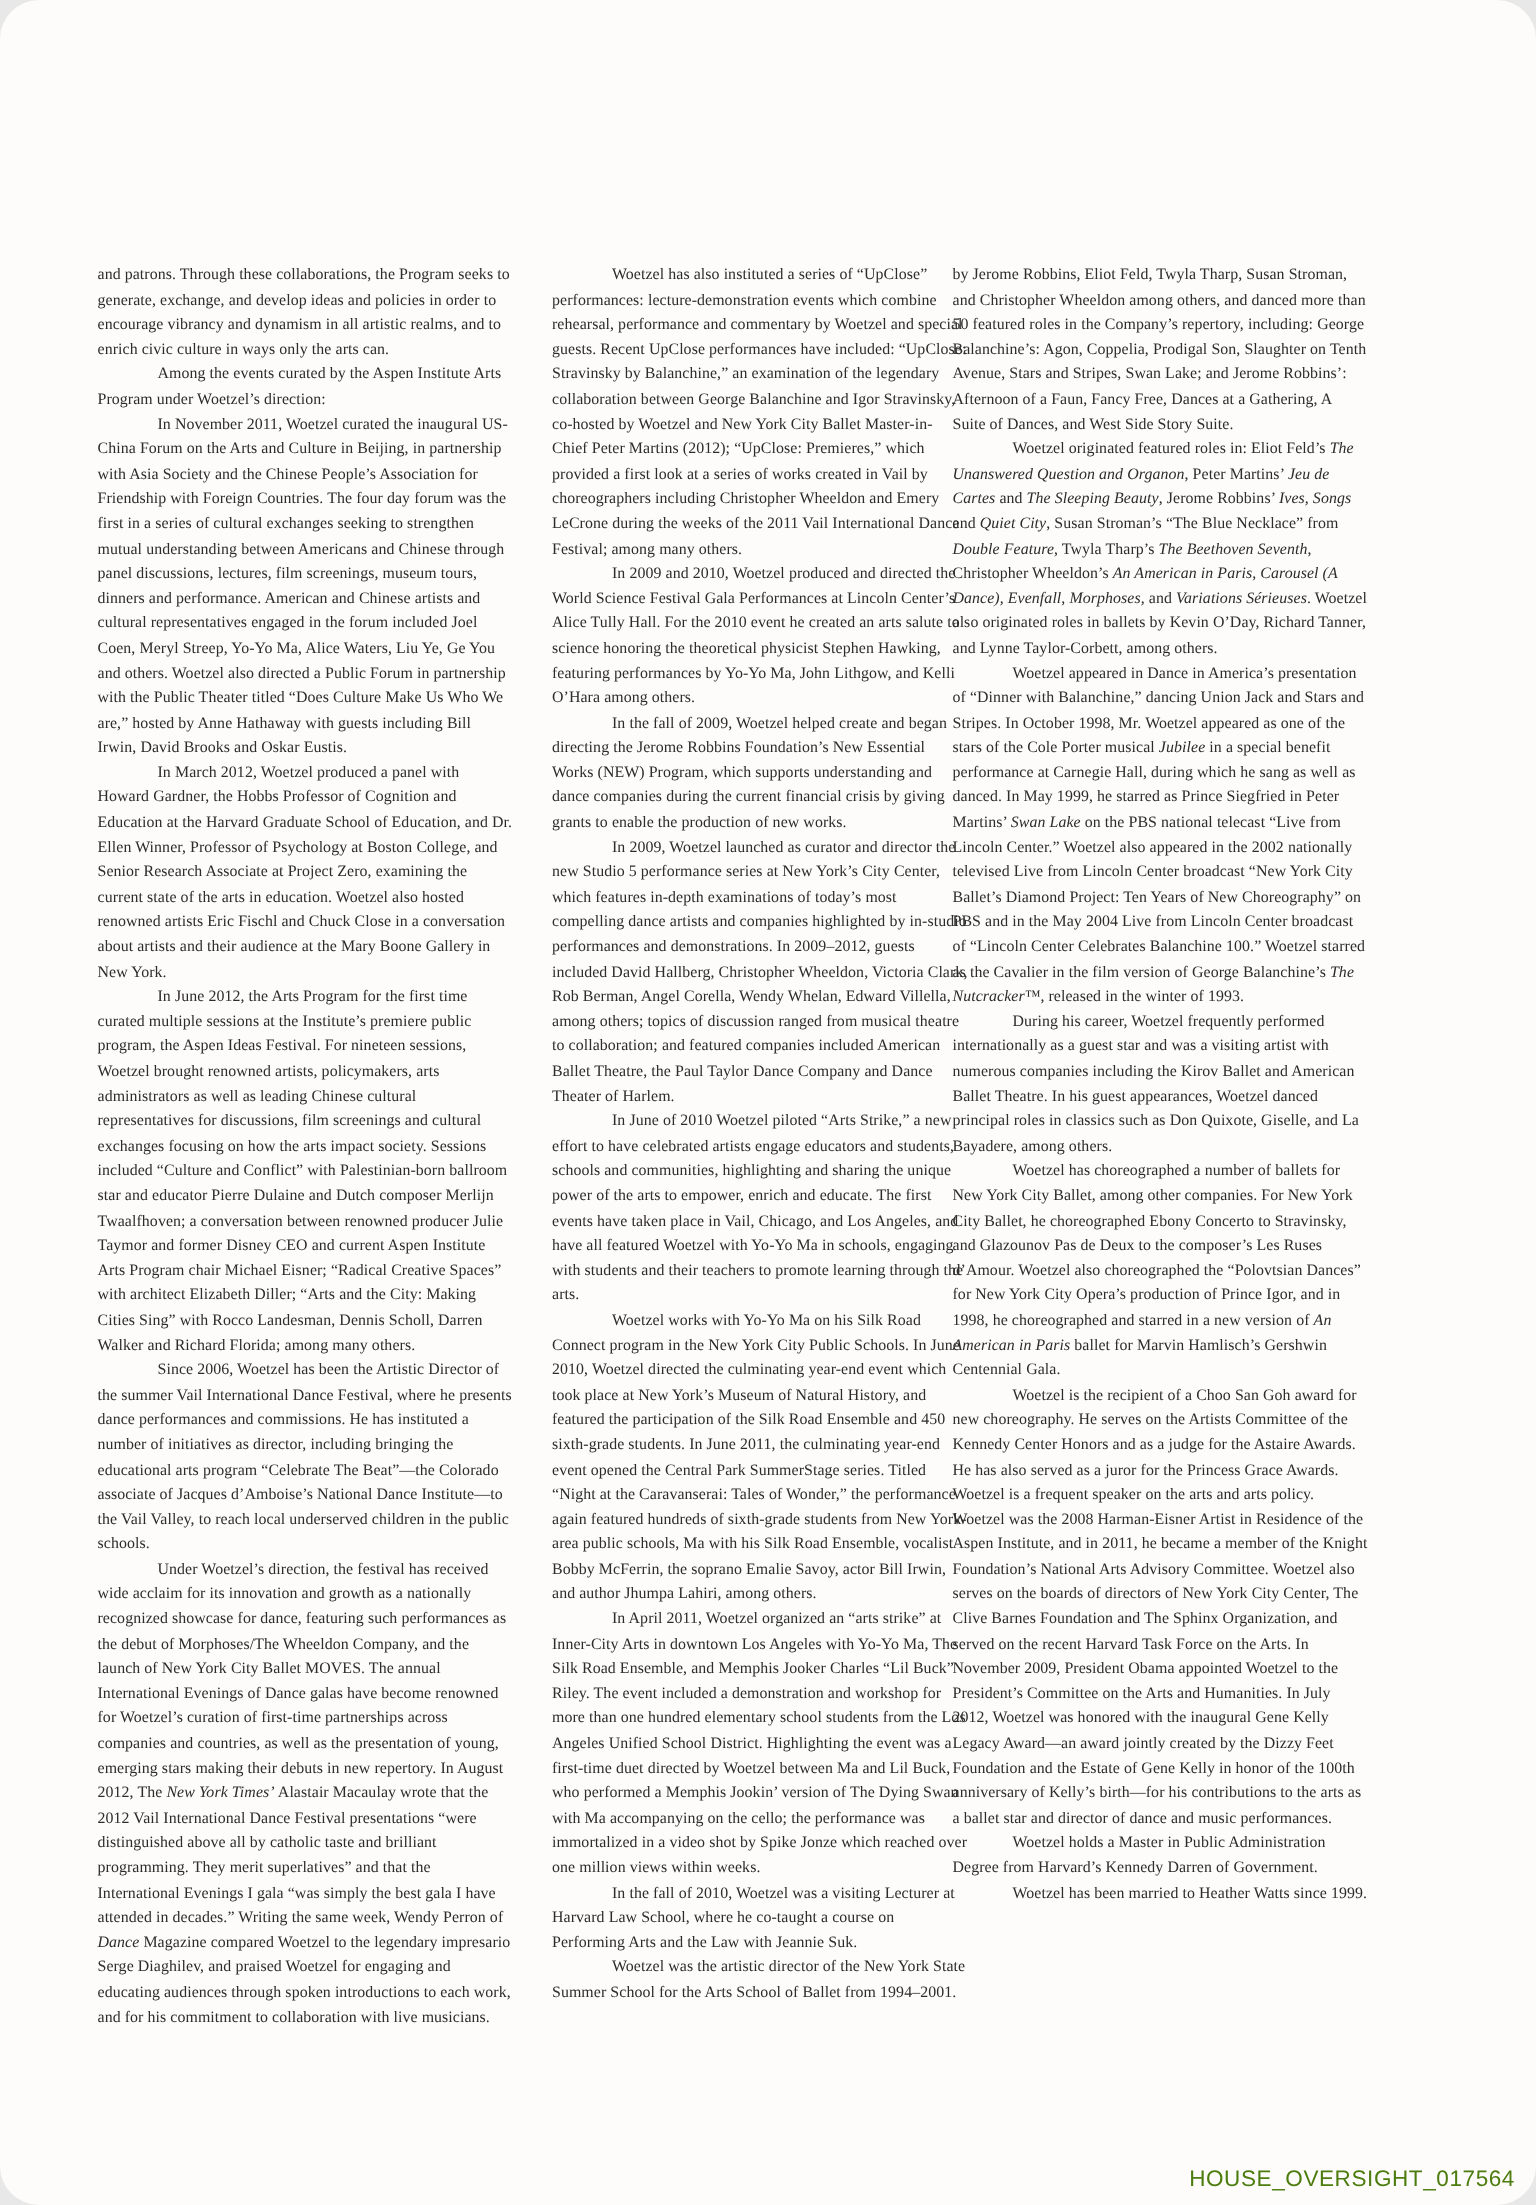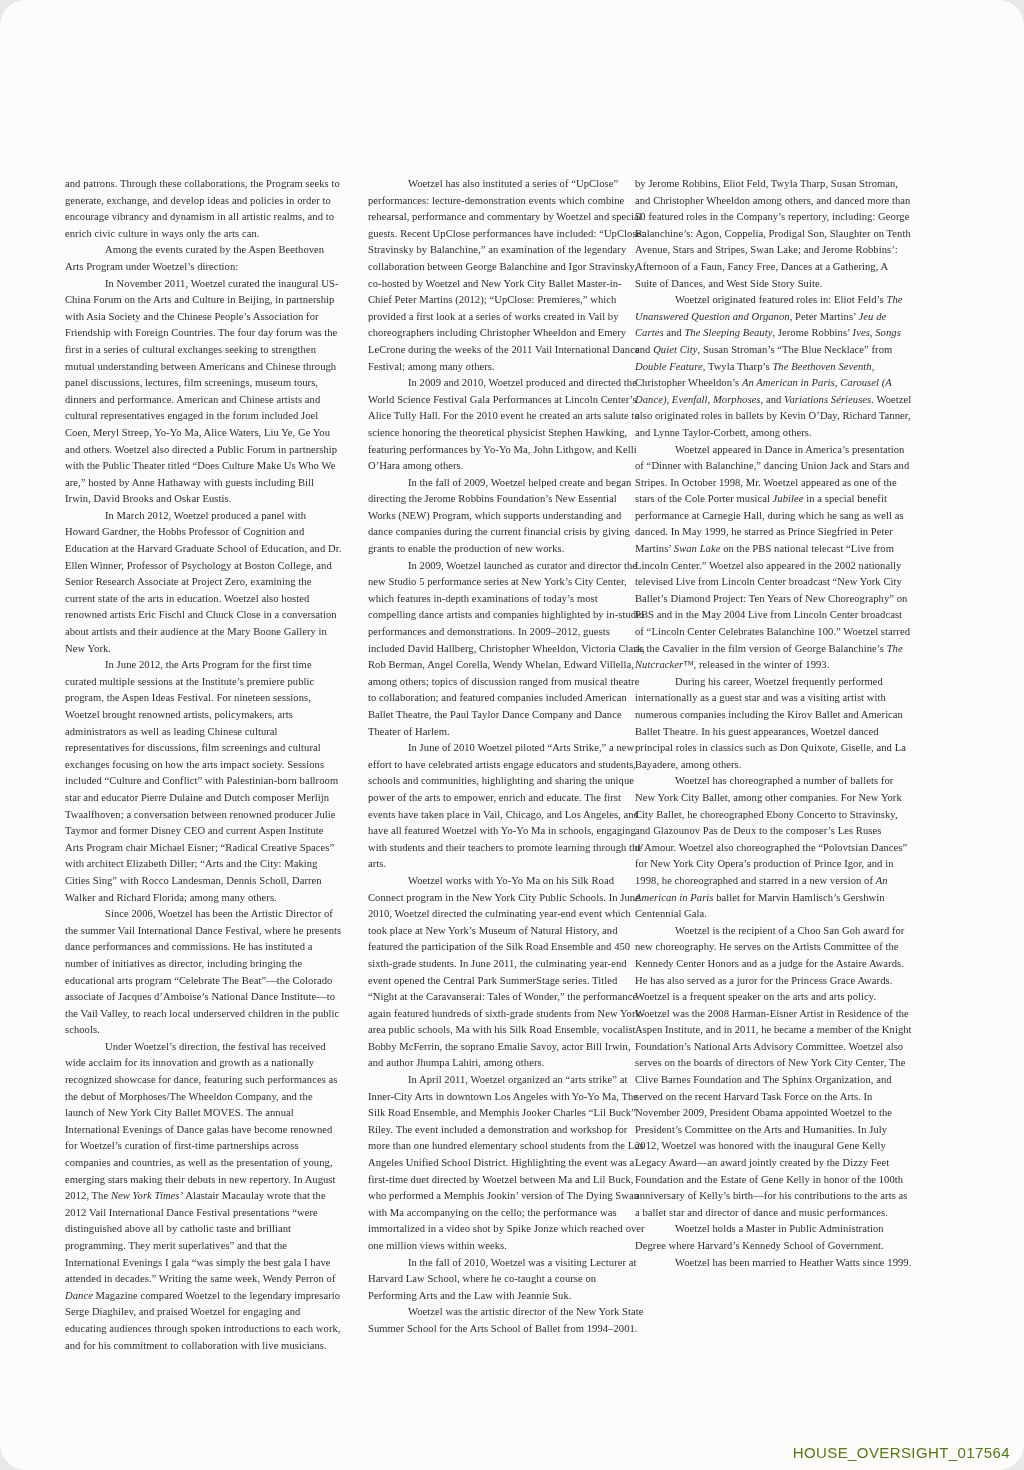--- a/index.html
+++ b/index.html
@@ -38,21 +38,21 @@
     letter-spacing: 0.4px;
     color: #4d7c0f;
   }
 </style>
 </head>
 <body>
 
 <div class="page">
   <div class="col col-1">
       <p><span>and patrons. Through these collaborations, the Program seeks to generate, exchange, and develop ideas and policies in order to encourage vibrancy and dynamism in all artistic realms, and to enrich civic culture in ways only the arts can.</span></p>
-      <p class="indent"><span>Among the events curated by the Aspen Beethoven Arts Program under Woetzel’s direction:</span></p>
+      <p class="indent"><span>Among the events curated by the Aspen Institute Arts Program under Woetzel’s direction:</span></p>
       <p class="indent"><span>In November 2011, Woetzel curated the inaugural US-China Forum on the Arts and Culture in Beijing, in partnership with Asia Society and the Chinese People’s Association for Friendship with Foreign Countries. The four day forum was the first in a series of cultural exchanges seeking to strengthen mutual understanding between Americans and Chinese through panel discussions, lectures, film screenings, museum tours, dinners and performance. American and Chinese artists and cultural representatives engaged in the forum included Joel Coen, Meryl Streep, Yo-Yo Ma, Alice Waters, Liu Ye, Ge You and others. Woetzel also directed a Public Forum in partnership with the Public Theater titled “Does Culture Make Us Who We are,” hosted by Anne Hathaway with guests including Bill Irwin, David Brooks and Oskar Eustis.</span></p>
       <p class="indent"><span>In March 2012, Woetzel produced a panel with Howard Gardner, the Hobbs Professor of Cognition and Education at the Harvard Graduate School of Education, and Dr. Ellen Winner, Professor of Psychology at Boston College, and Senior Research Associate at Project Zero, examining the current state of the arts in education. Woetzel also hosted renowned artists Eric Fischl and Chuck Close in a conversation about artists and their audience at the Mary Boone Gallery in New York.</span></p>
       <p class="indent"><span>In June 2012, the Arts Program for the first time curated multiple sessions at the Institute’s premiere public program, the Aspen Ideas Festival. For nineteen sessions, Woetzel brought renowned artists, policymakers, arts administrators as well as leading Chinese cultural representatives for discussions, film screenings and cultural exchanges focusing on how the arts impact society. Sessions included “Culture and Conflict” with Palestinian-born ballroom star and educator Pierre Dulaine and Dutch composer Merlijn Twaalfhoven; a conversation between renowned producer Julie Taymor and former Disney CEO and current Aspen Institute Arts Program chair Michael Eisner; “Radical Creative Spaces” with architect Elizabeth Diller; “Arts and the City: Making Cities Sing” with Rocco Landesman, Dennis Scholl, Darren Walker and Richard Florida; among many others.</span></p>
       <p class="indent"><span>Since 2006, Woetzel has been the Artistic Director of the summer Vail International Dance Festival, where he presents dance performances and commissions. He has instituted a number of initiatives as director, including bringing the educational arts program “Celebrate The Beat”—the Colorado associate of Jacques d’Amboise’s National Dance Institute—to the Vail Valley, to reach local underserved children in the public schools.</span></p>
       <p class="indent"><span>Under Woetzel’s direction, the festival has received wide acclaim for its innovation and growth as a nationally recognized showcase for dance, featuring such performances as the debut of Morphoses/The Wheeldon Company, and the launch of New York City Ballet MOVES. The annual International Evenings of Dance galas have become renowned for Woetzel’s curation of first-time partnerships across companies and countries, as well as the presentation of young, emerging stars making their debuts in new repertory. In August 2012, The </span><span class="it">New York Times’</span><span> Alastair Macaulay wrote that the 2012 Vail International Dance Festival presentations “were distinguished above all by catholic taste and brilliant programming. They merit superlatives” and that the International Evenings I gala “was simply the best gala I have attended in decades.” Writing the same week, Wendy Perron of </span><span class="it">Dance</span><span> Magazine compared Woetzel to the legendary impresario Serge Diaghilev, and praised Woetzel for engaging and educating audiences through spoken introductions to each work, and for his commitment to collaboration with live musicians.</span></p>
     </div>
   <div class="col col-2">
       <p class="indent"><span>Woetzel has also instituted a series of “UpClose” performances: lecture-demonstration events which combine rehearsal, performance and commentary by Woetzel and special guests. Recent UpClose performances have included: “UpClose: Stravinsky by Balanchine,” an examination of the legendary collaboration between George Balanchine and Igor Stravinsky, co-hosted by Woetzel and New York City Ballet Master-in-Chief Peter Martins (2012); “UpClose: Premieres,” which provided a first look at a series of works created in Vail by choreographers including Christopher Wheeldon and Emery LeCrone during the weeks of the 2011 Vail International Dance Festival; among many others.</span></p>
       <p class="indent"><span>In 2009 and 2010, Woetzel produced and directed the World Science Festival Gala Performances at Lincoln Center’s Alice Tully Hall. For the 2010 event he created an arts salute to science honoring the theoretical physicist Stephen Hawking, featuring performances by Yo-Yo Ma, John Lithgow, and Kelli O’Hara among others.</span></p>
       <p class="indent"><span>In the fall of 2009, Woetzel helped create and began directing the Jerome Robbins Foundation’s New Essential Works (NEW) Program, which supports understanding and dance companies during the current financial crisis by giving grants to enable the production of new works.</span></p>
@@ -63,17 +63,17 @@
       <p class="indent"><span>In the fall of 2010, Woetzel was a visiting Lecturer at Harvard Law School, where he co-taught a course on Performing Arts and the Law with Jeannie Suk.</span></p>
       <p class="indent"><span>Woetzel was the artistic director of the New York State Summer School for the Arts School of Ballet from 1994–2001.</span></p>
     </div>
   <div class="col col-3">
       <p><span>by Jerome Robbins, Eliot Feld, Twyla Tharp, Susan Stroman, and Christopher Wheeldon among others, and danced more than 50 featured roles in the Company’s repertory, including: George Balanchine’s: Agon, Coppelia, Prodigal Son, Slaughter on Tenth Avenue, Stars and Stripes, Swan Lake; and Jerome Robbins’: Afternoon of a Faun, Fancy Free, Dances at a Gathering, A Suite of Dances, and West Side Story Suite.</span></p>
       <p class="indent"><span>Woetzel originated featured roles in: Eliot Feld’s </span><span class="it">The Unanswered Question and Organon</span><span>, Peter Martins’ </span><span class="it">Jeu de Cartes</span><span> and </span><span class="it">The Sleeping Beauty</span><span>, Jerome Robbins’ </span><span class="it">Ives, Songs</span><span> and </span><span class="it">Quiet City</span><span>, Susan Stroman’s “The Blue Necklace” from </span><span class="it">Double Feature</span><span>, Twyla Tharp’s </span><span class="it">The Beethoven Seventh</span><span>, Christopher Wheeldon’s </span><span class="it">An American in Paris, Carousel (A Dance), Evenfall, Morphoses,</span><span> and </span><span class="it">Variations Sérieuses</span><span>. Woetzel also originated roles in ballets by Kevin O’Day, Richard Tanner, and Lynne Taylor-Corbett, among others.</span></p>
       <p class="indent"><span>Woetzel appeared in Dance in America’s presentation of “Dinner with Balanchine,” dancing Union Jack and Stars and Stripes. In October 1998, Mr. Woetzel appeared as one of the stars of the Cole Porter musical </span><span class="it">Jubilee</span><span> in a special benefit performance at Carnegie Hall, during which he sang as well as danced. In May 1999, he starred as Prince Siegfried in Peter Martins’ </span><span class="it">Swan Lake</span><span> on the PBS national telecast “Live from Lincoln Center.” Woetzel also appeared in the 2002 nationally televised Live from Lincoln Center broadcast “New York City Ballet’s Diamond Project: Ten Years of New Choreography” on PBS and in the May 2004 Live from Lincoln Center broadcast of “Lincoln Center Celebrates Balanchine 100.” Woetzel starred as the Cavalier in the film version of George Balanchine’s </span><span class="it">The Nutcracker™</span><span>, released in the winter of 1993.</span></p>
       <p class="indent"><span>During his career, Woetzel frequently performed internationally as a guest star and was a visiting artist with numerous companies including the Kirov Ballet and American Ballet Theatre. In his guest appearances, Woetzel danced principal roles in classics such as Don Quixote, Giselle, and La Bayadere, among others.</span></p>
       <p class="indent"><span>Woetzel has choreographed a number of ballets for New York City Ballet, among other companies. For New York City Ballet, he choreographed Ebony Concerto to Stravinsky, and Glazounov Pas de Deux to the composer’s Les Ruses d’Amour. Woetzel also choreographed the “Polovtsian Dances” for New York City Opera’s production of Prince Igor, and in 1998, he choreographed and starred in a new version of </span><span class="it">An American in Paris</span><span> ballet for Marvin Hamlisch’s Gershwin Centennial Gala.</span></p>
       <p class="indent"><span>Woetzel is the recipient of a Choo San Goh award for new choreography. He serves on the Artists Committee of the Kennedy Center Honors and as a judge for the Astaire Awards. He has also served as a juror for the Princess Grace Awards. Woetzel is a frequent speaker on the arts and arts policy. Woetzel was the 2008 Harman-Eisner Artist in Residence of the Aspen Institute, and in 2011, he became a member of the Knight Foundation’s National Arts Advisory Committee. Woetzel also serves on the boards of directors of New York City Center, The Clive Barnes Foundation and The Sphinx Organization, and served on the recent Harvard Task Force on the Arts. In November 2009, President Obama appointed Woetzel to the President’s Committee on the Arts and Humanities. In July 2012, Woetzel was honored with the inaugural Gene Kelly Legacy Award—an award jointly created by the Dizzy Feet Foundation and the Estate of Gene Kelly in honor of the 100th anniversary of Kelly’s birth—for his contributions to the arts as a ballet star and director of dance and music performances.</span></p>
-      <p class="indent"><span>Woetzel holds a Master in Public Administration Degree where Harvard’s Kennedy School of Government.</span></p>
+      <p class="indent"><span>Woetzel holds a Master in Public Administration Degree from Harvard’s Kennedy Darren of Government.</span></p>
       <p class="indent"><span>Woetzel has been married to Heather Watts since 1999.</span></p>
     </div>
   <div class="footer-id">HOUSE_OVERSIGHT_017564</div>
 </div>
 
 </body></html>

